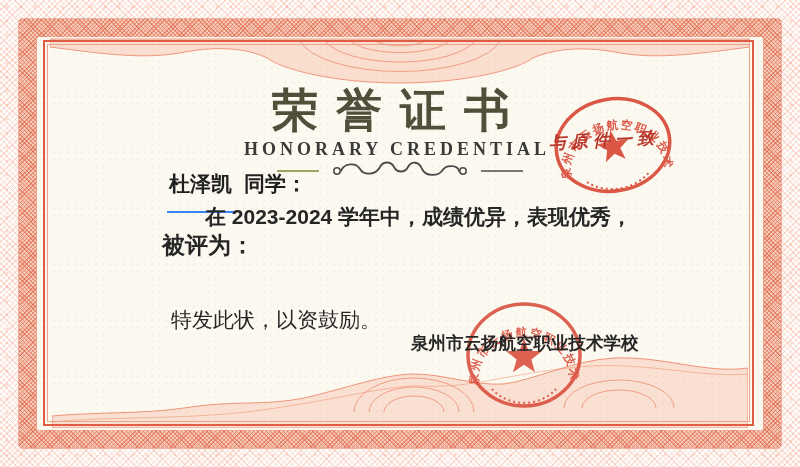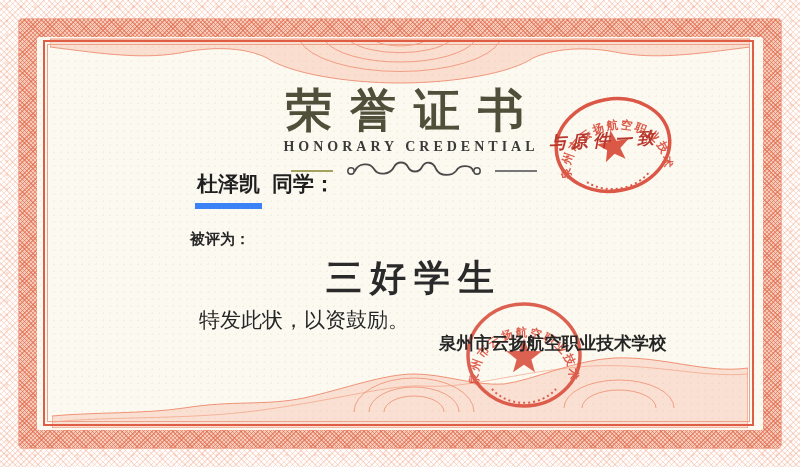--- a/index.html
+++ b/index.html
@@ -38,37 +38,37 @@
     position:absolute; top:40px; left:43px; right:46px; bottom:41px; z-index:4;
     border:2px solid #df5c45; pointer-events:none;
   }
   .frame::after{
     content:""; position:absolute; inset:2px;
     border:1px solid #eda28c;
   }
   .deco{position:absolute; z-index:3; pointer-events:none;}
   .seal{position:absolute; z-index:5;}
   
-  .content{position:absolute; inset:0; z-index:6;margin-left:28px;}
+  .content{position:absolute; inset:0; z-index:6;}
   .title{
     position:absolute; left:48px; right:48px; top:86px; text-align:center;
     font-family:"Liberation Serif", serif; font-weight:700;
     font-size:46px; line-height:1.1; letter-spacing:18px; color:#4f4f3a;
   }
   .subtitle{
     position:absolute; left:48px; right:54px; top:139px; text-align:center;
     font-family:"Liberation Serif", serif; font-weight:600;
-    font-size:14px; letter-spacing:4px; color:#3a3a38;
+    font-size:18px; letter-spacing:4px; color:#3a3a38;
   }
   .flourish{position:absolute; left:48px; right:48px; top:158px; text-align:center;}
   .name-line{position:absolute; left:167px; top:170px; font-size:21px; font-weight:700; color:#1f1f1f;}
-  .name-line .uname{border-bottom:6px solid #3b82f6; padding:0 2px 8px 2px;}
+  .name-line .uname{border-bottom:2px solid #3b82f6; padding:0 2px 16px 2px;}
   .name-line .salut{margin-left:10px;font-family:Liberation Serif, serif;}
   .body1{position:absolute; left:205px; top:203px; font-size:21px; font-weight:700; color:#262626;}
-  .body2{position:absolute; left:162px; top:230px; font-size:15px; font-weight:700; color:#262626;}
+  .body2{position:absolute; left:162px; top:230px; font-size:23px; font-weight:700; color:#262626;}
   .award{
     position:absolute; left:48px; right:48px; top:254px; text-align:center;
     font-size:36px; font-weight:700; letter-spacing:8px; color:#2a2a2a;
   }
   .closing{position:absolute; left:171px; top:306px; font-size:21px; font-weight:400; color:#262626;}
   .issuer{position:absolute; left:411px; top:331px; font-size:17.5px; font-weight:700; color:#262626;}
   .date{position:absolute; left:477px; top:357px; font-size:17.5px; font-weight:700; letter-spacing:1px; color:#262626;}
   .copy-note{
     position:absolute; left:549px; top:129px; z-index:7;
     font-family:"DejaVu Serif", serif; font-style:italic; font-weight:600;
@@ -142,21 +142,21 @@
         <line x1="206" y1="13" x2="248" y2="13" stroke="#777" stroke-width="2"></line>
         <circle cx="62" cy="13" r="3.2" fill="none" stroke="#4a4a4a" stroke-width="1.5"></circle>
         <circle cx="188" cy="13" r="3.2" fill="none" stroke="#4a4a4a" stroke-width="1.5"></circle>
         <path d="M66,13 c3,-8 15,-9 19,-2 c4,7 16,6 20,-2 c3,-6 11,-6 14,0
                  c3,6 11,6 14,0 c3,-6 11,-6 14,2 c4,8 16,7 20,2 c4,-7 16,-6 17,0" fill="none" stroke="#4a4a4a" stroke-width="1.8" stroke-linecap="round"></path>
       </svg>
     </div>
 
     <div class="name-line"><span class="uname">杜泽凯</span><span class="salut">同学：</span></div>
 
+    <div class="body1">在 2023-2024 学年中，成绩优异，表现优秀，</div>
     <div class="body2">被评为：</div>
-    <div class="award">三好学生</div>
     <div class="closing">特发此状，以资鼓励。</div>
     <div class="issuer">泉州市云扬航空职业技术学校</div>
   </div>
 
   <div class="copy-note">与原件一致</div>
 
 </div>
 
 </body></html>

